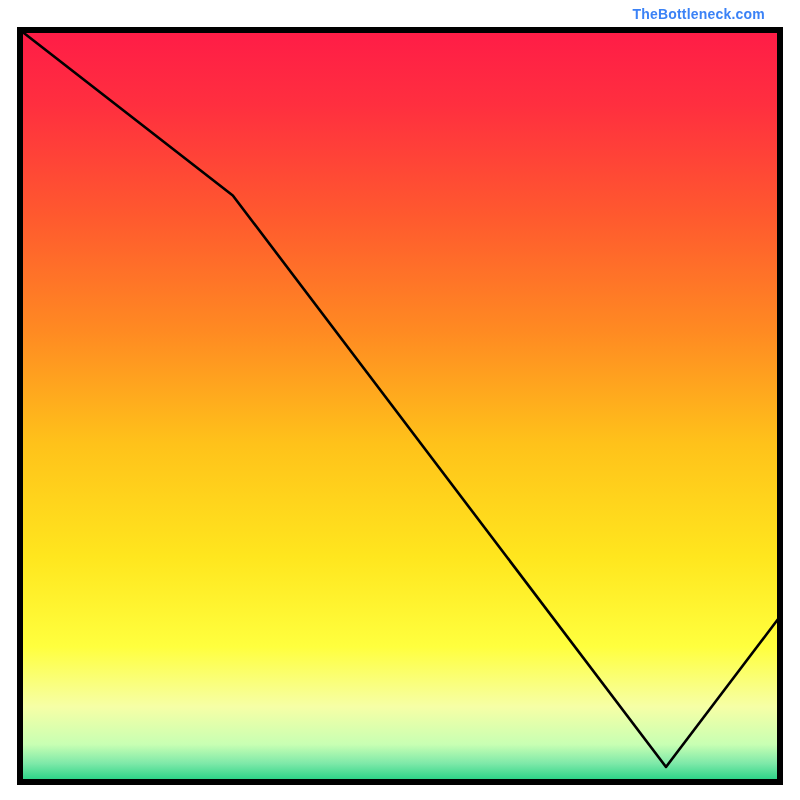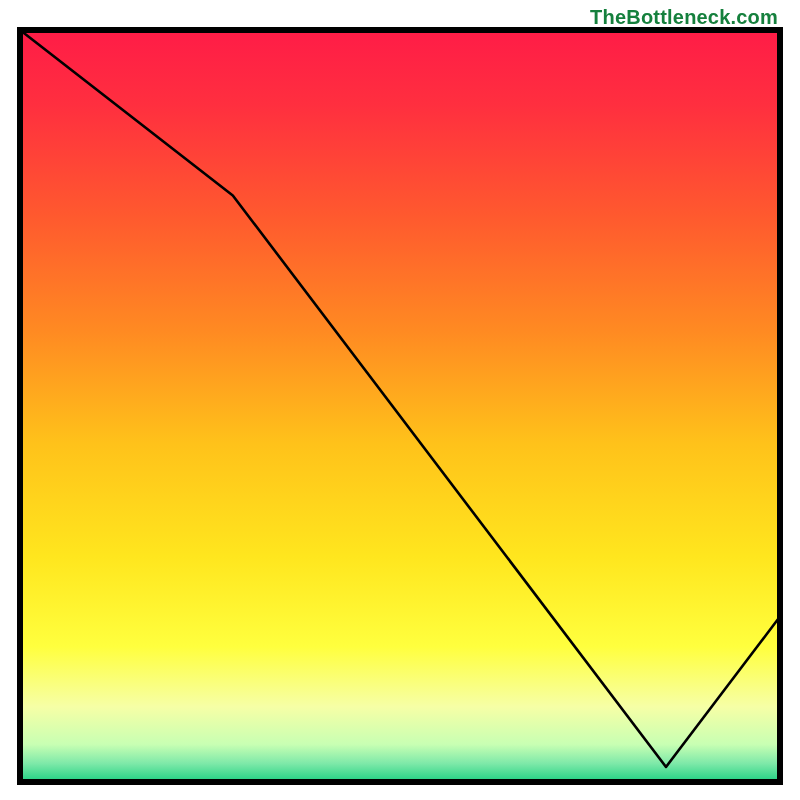--- a/index.html
+++ b/index.html
@@ -12,24 +12,24 @@
     overflow: hidden;
   }
   .container {
     position: relative;
     width: 800px;
     height: 800px;
   }
   .attribution {
     position: absolute;
     top: 6px;
-    right: 22px;
-    font-size: 20px;
+    right: 35px;
+    font-size: 14px;
     font-weight: 600;
-    color: #15803d;
+    color: #3b82f6;
     letter-spacing: 0.2px;
   }
   svg {
     display: block;
   }
   .annotation {
     font-size: 13px;
     font-weight: 700;
     fill: #d43a1a;
     letter-spacing: 1px;

